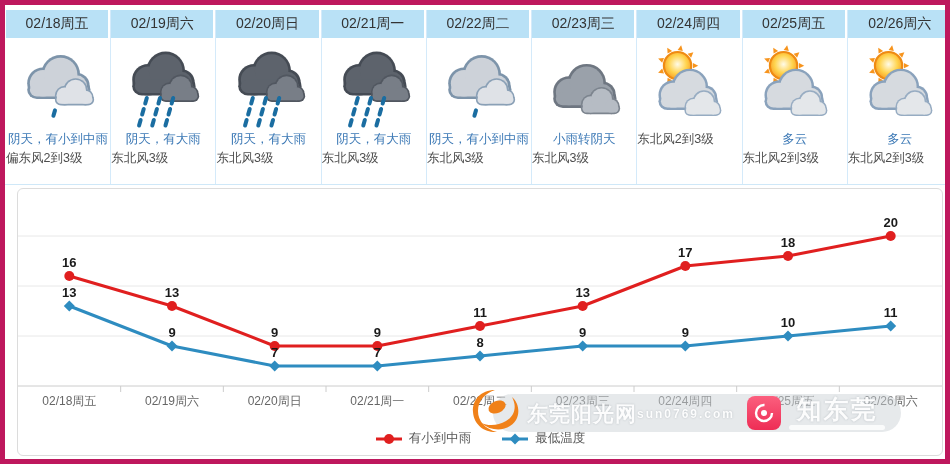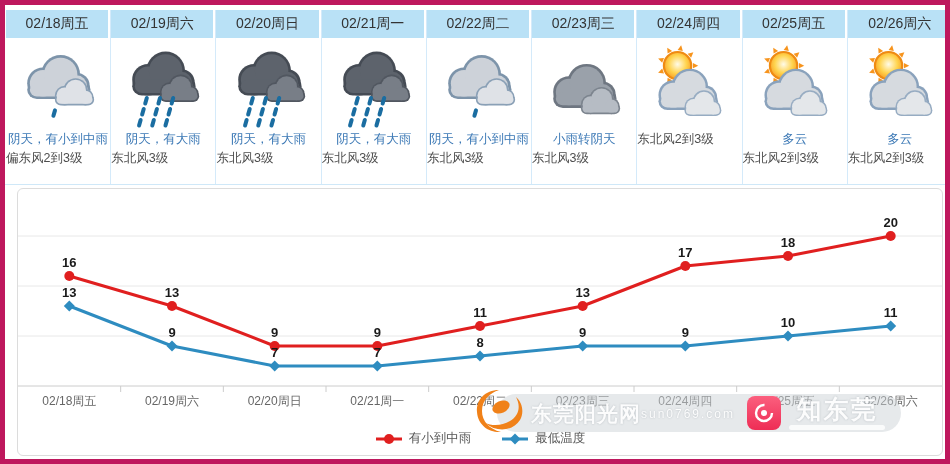--- a/index.html
+++ b/index.html
@@ -41,21 +41,21 @@
   #wm-pill { position:absolute; left:26px; right:0; top:1px; bottom:1px;
     background:rgba(206,211,216,0.5); border-radius:20px; }
   .wm-inner { position:relative; display:flex; align-items:center; gap:8px;
     padding-right:16px; }
   #wm-logo { width:56px; height:52px; margin-top:-4px; }
   .wm-site { display:flex; flex-direction:row; align-items:center; line-height:1;
     margin-left:-4px; }
   .wm-site-name { font-size:21px; font-weight:bold; color:rgba(255,255,255,0.95);
     text-shadow:0 0 2px rgba(120,130,140,0.45); letter-spacing:1px; white-space:nowrap; }
   .wm-site-url { font-size:12px; color:rgba(255,255,255,0.95); letter-spacing:2px;
-    text-shadow:0 0 2px rgba(120,130,140,0.45); margin-top:2px; }
+    text-shadow:0 0 2px rgba(120,130,140,0.45); margin-top:2px;font-weight:bold; }
   #wm-app-icon { width:34px; height:34px; border-radius:8px;
     background:linear-gradient(180deg,#fb5f7e,#ee2d55);
     display:flex; align-items:center; justify-content:center; margin-left:4px; }
   .wm-app { display:flex; flex-direction:column; align-items:center; line-height:1; }
   .wm-app-name { font-size:25px; font-weight:bold; color:rgba(255,255,255,0.95);
     text-shadow:0 0 2px rgba(120,130,140,0.45); letter-spacing:2px; white-space:nowrap; }
   .wm-app-sub { width:96px; height:5px; margin-top:3px; border-radius:3px;
     background:rgba(255,255,255,0.8); }
 </style>
 </head>

